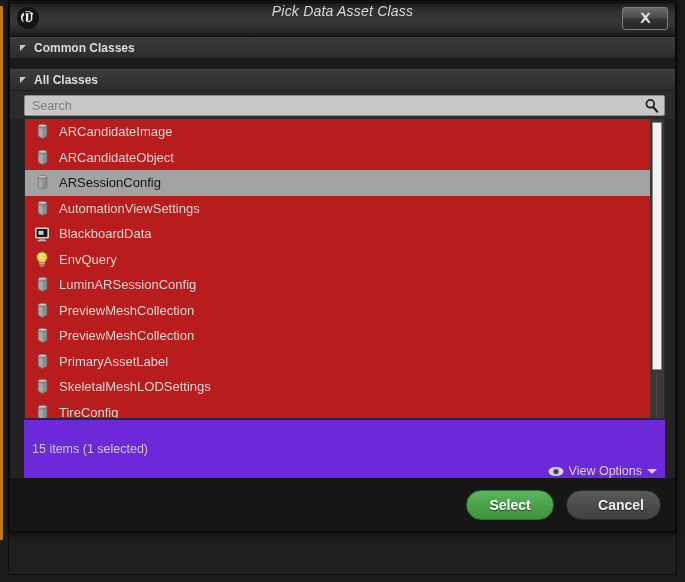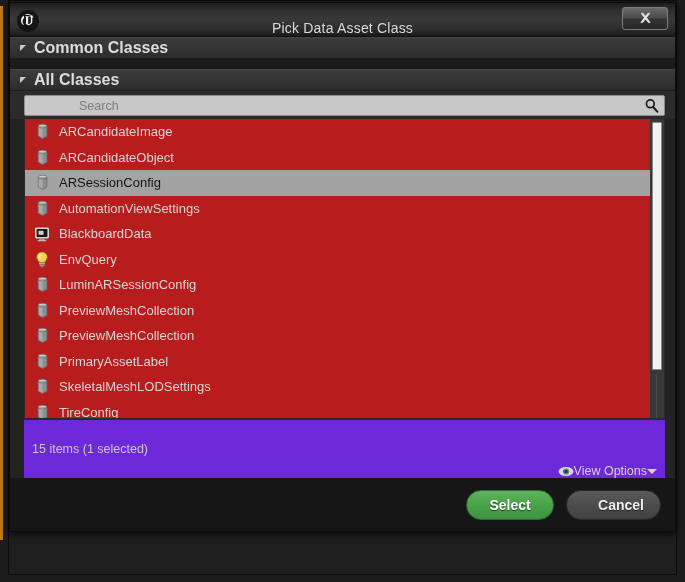--- a/index.html
+++ b/index.html
@@ -57,21 +57,22 @@
 
   
   .titlebar {
     position: relative;
     height: 33px;
     flex: 0 0 33px;
     background: linear-gradient(to bottom,
         #1b1b1b 0%, #2e2e2e 22%, #393939 50%, #2d2d2d 78%, #1a1a1a 100%);
     border-bottom: 1px solid #111;
     display: flex;
-    align-items: flex-end;
+    align-items: flex-start;
+    font-style: italic;
   }
   .ue-logo {
     width: 30px;
     height: 30px;
     margin-left: 3px;
     flex: 0 0 30px;
     display: flex;
     align-items: center;
     justify-content: center;
   }
@@ -119,21 +120,21 @@
     width: 0; height: 0;
     margin-right: 8px;
     border-left: 6px solid #c9c9c9;
     border-bottom: 6px solid transparent;
     border-top: 0;
     transform: rotate(0deg);
     flex: 0 0 auto;
   }
   .section-hdr .lbl {
     color: #dcdcdc;
-    font-size: 16px;
+    font-size: 12px;
     font-weight: bold;
   }
   .hdr-gap {
     height: 10px;
     flex: 0 0 10px;
     background: #1a1a1a;
   }
 
   
   .search-wrap {
@@ -158,21 +159,20 @@
   .search-input {
     flex: 1;
     border: 0;
     outline: 0;
     background: transparent;
     font-family: "Liberation Sans", sans-serif;
     font-size: 12.5px;
     color: #1a1a1a;
     padding: 0 6px 0 7px;
     height: 19px;
-    margin-left: 47px;
   }
   .search-input::placeholder { color: #7d7d7d; opacity: 1; }
   .search-ico {
     flex: 0 0 20px;
     display: flex;
     align-items: center;
     justify-content: center;
     cursor: pointer;
     padding-right: 3px;
   }
@@ -261,20 +261,21 @@
     justify-content: space-between;
     box-sizing: border-box;
   }
   .status-text {
     color: #c9c9c9;
     font-size: 12.5px;
   }
   .view-options {
     display: flex;
     align-items: center;
+    gap: 5px;
     cursor: pointer;
     margin-top: 44px;
   }
   .view-options .vo-lbl {
     color: #d3d3d3;
     font-size: 12.5px;
   }
   .caret {
     width: 0; height: 0;
     border-left: 5px solid transparent;

